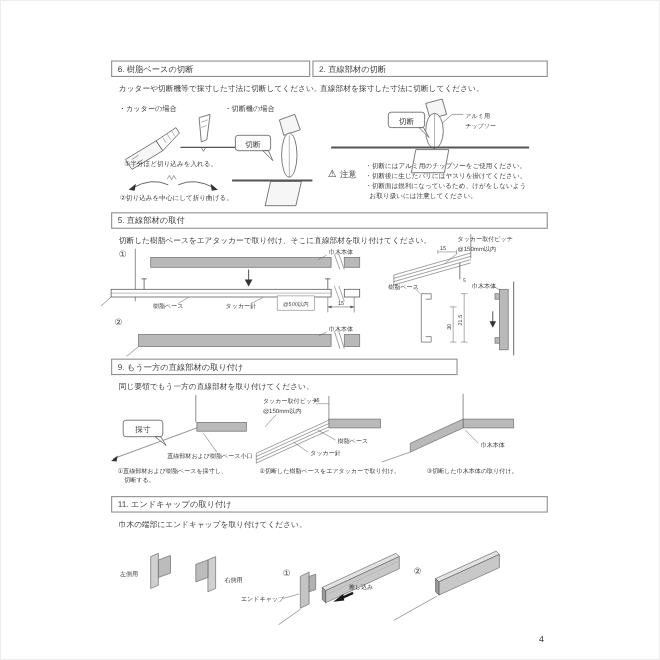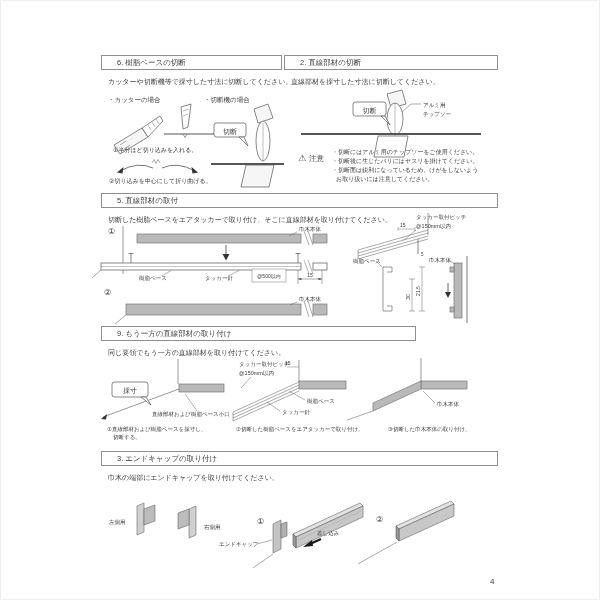--- a/index.html
+++ b/index.html
@@ -1,20 +1,20 @@
 <!DOCTYPE html>
 <html><head>
 <meta charset="utf-8">
 <style>
   * { margin:0; padding:0; box-sizing:border-box; }
   html,body { width:600px; height:600px; }
   body { background:#fff; font-family:"Liberation Sans","DejaVu Sans",sans-serif; color:#3b3b3b; position:relative; overflow:hidden; }
   .page { position:absolute; inset:0; background:#ffffff; border:1px solid #ededed; }
   .t { position:absolute; white-space:nowrap; line-height:1.3; }
-  .hdr { position:absolute; border:1px solid #8f8f8f; background:#fff; font-size:7.5px; line-height:13px; padding-left:15px; white-space:nowrap; }
+  .hdr { position:absolute; border:1px solid #8f8f8f; background:#fff; font-size:7.5px; line-height:13px; padding-left:5px; white-space:nowrap; }
   svg { position:absolute; overflow:visible; }
   svg text { font-family:"Liberation Sans","DejaVu Sans",sans-serif; fill:#3c3c3c; }
   .ln { stroke:#555; fill:none; }
   .fillg { fill:#b9b9b9; stroke:#777; stroke-width:.7; }
   .lite { fill:#e2e2e2; stroke:#666; stroke-width:.6; }
   .mid { fill:#c8c8c8; stroke:#666; stroke-width:.6; }
   .dark { fill:#9b9b9b; stroke:#555; stroke-width:.6; }
   .sketch { fill:#f6f6f6; stroke:#555; stroke-width:.7; }
   .white { fill:#fff; stroke:#555; stroke-width:.7; }
   .warn-icon { font-size:9px; margin-right:3px; }
@@ -243,21 +243,21 @@
       <line class="ln" x1="322" y1="35" x2="334" y2="47" stroke-width=".45"></line>
       <text x="336" y="50" font-size="5.5">巾木本体</text>
     </g>
   </svg>
   <div class="t" style="left:106px;top:425px;font-size:5.5px">①直線部材および樹脂ベースを採寸し、</div>
   <div class="t" style="left:112px;top:433px;font-size:5.5px">切断する。</div>
   <div class="t" style="left:235px;top:425px;font-size:5.5px">②切断した樹脂ベースをエアタッカーで取り付け。</div>
   <div class="t" style="left:387px;top:425px;font-size:5.5px">③切断した巾木本体の取り付け。</div>
 
   <div class="hdr" style="left:100px;top:450px;width:397px;height:15px">
-    <span>3. エンドキャップの取り付け</span>
+    <span>11. エンドキャップの取り付け</span>
   </div>
   <div class="t" style="left:107px;top:472px;font-size:7px">巾木の端部にエンドキャップを取り付けてください。</div>
 
   <svg style="left:100px;top:495px" width="400" height="85" viewBox="0 0 400 85">
     <g>
       <polygon points="36,10 43,7 43,36 36,39" fill="#d0d0d0" stroke="#666" stroke-width=".6"></polygon>
       <polygon points="43,13 54,9 54,25 43,29" fill="#bcbcbc" stroke="#666" stroke-width=".6"></polygon>
     </g>
     <g>
       <polygon points="88,13 95,10 95,39 88,42" fill="#d0d0d0" stroke="#666" stroke-width=".6"></polygon>

